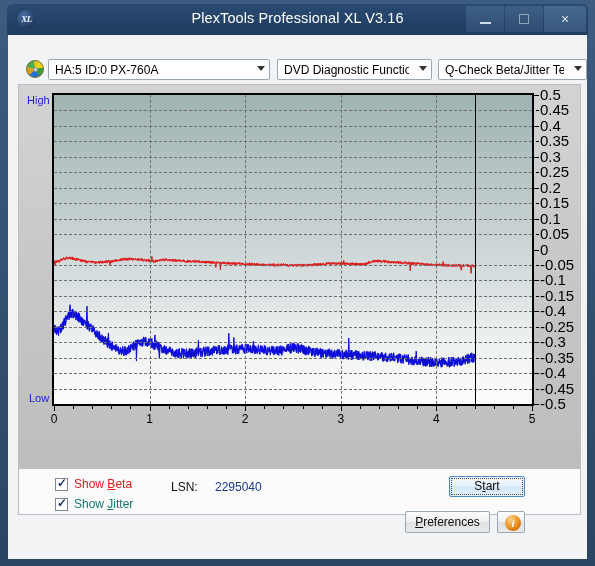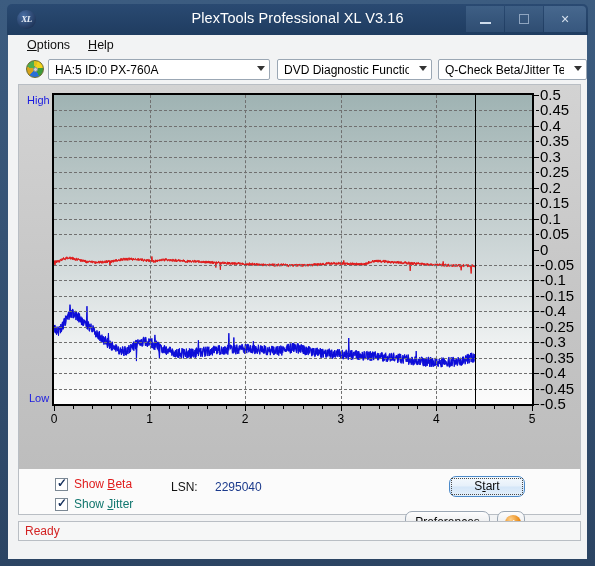--- a/index.html
+++ b/index.html
@@ -161,21 +161,21 @@
     font-size:12px;color:#16305c;font-weight:bold;
   }
   .cblabel{position:absolute;left:19px;top:-1px;font-size:12px;white-space:nowrap;}
   .cblabel u{text-decoration:underline;}
   .lsn-label{position:absolute;left:152px;top:10px;font-size:12px;color:#111;}
   .lsn-value{position:absolute;left:196px;top:10px;font-size:12px;color:#1b3a8c;}
 
   .btn{
     position:absolute;
     background:linear-gradient(to bottom,#fdfdfd 0%,#eff0f1 48%,#dfe1e3 52%,#e8eaec 100%);
-    border:1px solid #9ba7b4;border-radius:7px;box-sizing:border-box;
+    border:1px solid #9ba7b4;border-radius:2px;box-sizing:border-box;
     font-size:12px;color:#0b0b0b;text-align:center;cursor:default;
   }
   .btn u{text-decoration:underline;}
   .btn.start{
     left:430px;top:6px;width:76px;height:21px;line-height:19px;
     border:1px solid #4c8ac9;
     background:linear-gradient(to bottom,#f4f9fd 0%,#e6f0fa 48%,#d4e6f8 52%,#e4f0fb 100%);
   }
   .btn.start .focusring{
     position:absolute;left:1px;top:1px;right:1px;bottom:1px;
@@ -208,23 +208,20 @@
   <div class="titlebar">
     <div class="app-icon">XL</div>
     <div class="title-text">PlexTools Professional XL V3.16</div>
     <div class="tb-btns">
       <span class="tb-btn first"><span class="minbar"></span></span><span class="tb-btn"><span class="maxsq"></span></span><span class="tb-btn close"><span class="gl">×</span></span>
     </div>
   </div>
 
   <div class="client">
 
-    <div class="menubar">
-      <span class="menu-item"><u>O</u><span>ptions</span></span><span class="menu-item"><u>H</u><span>elp</span></span>
-    </div>
 
     <div class="toolrow">
       <div class="disc-icon"></div>
       <div class="combo drive">
         <span class="ctext">HA:5 ID:0  PX-760A</span>
         <span class="carr"></span>
       </div>
       <div class="combo func">
         <span class="ctext">DVD Diagnostic Functions</span>
         <span class="carr"></span>
@@ -370,18 +367,15 @@
         <div class="btn prefs">
           <span id="lbl-prefs"><u>P</u>references</span>
         </div>
         <div class="btn info">
           <span class="info-glyph">i</span>
         </div>
       </div>
 
     </div>
 
-    <div class="statusbar">
-      <span class="stext">Ready</span>
-    </div>
 
   </div>
 </div>
 
 </body></html>

